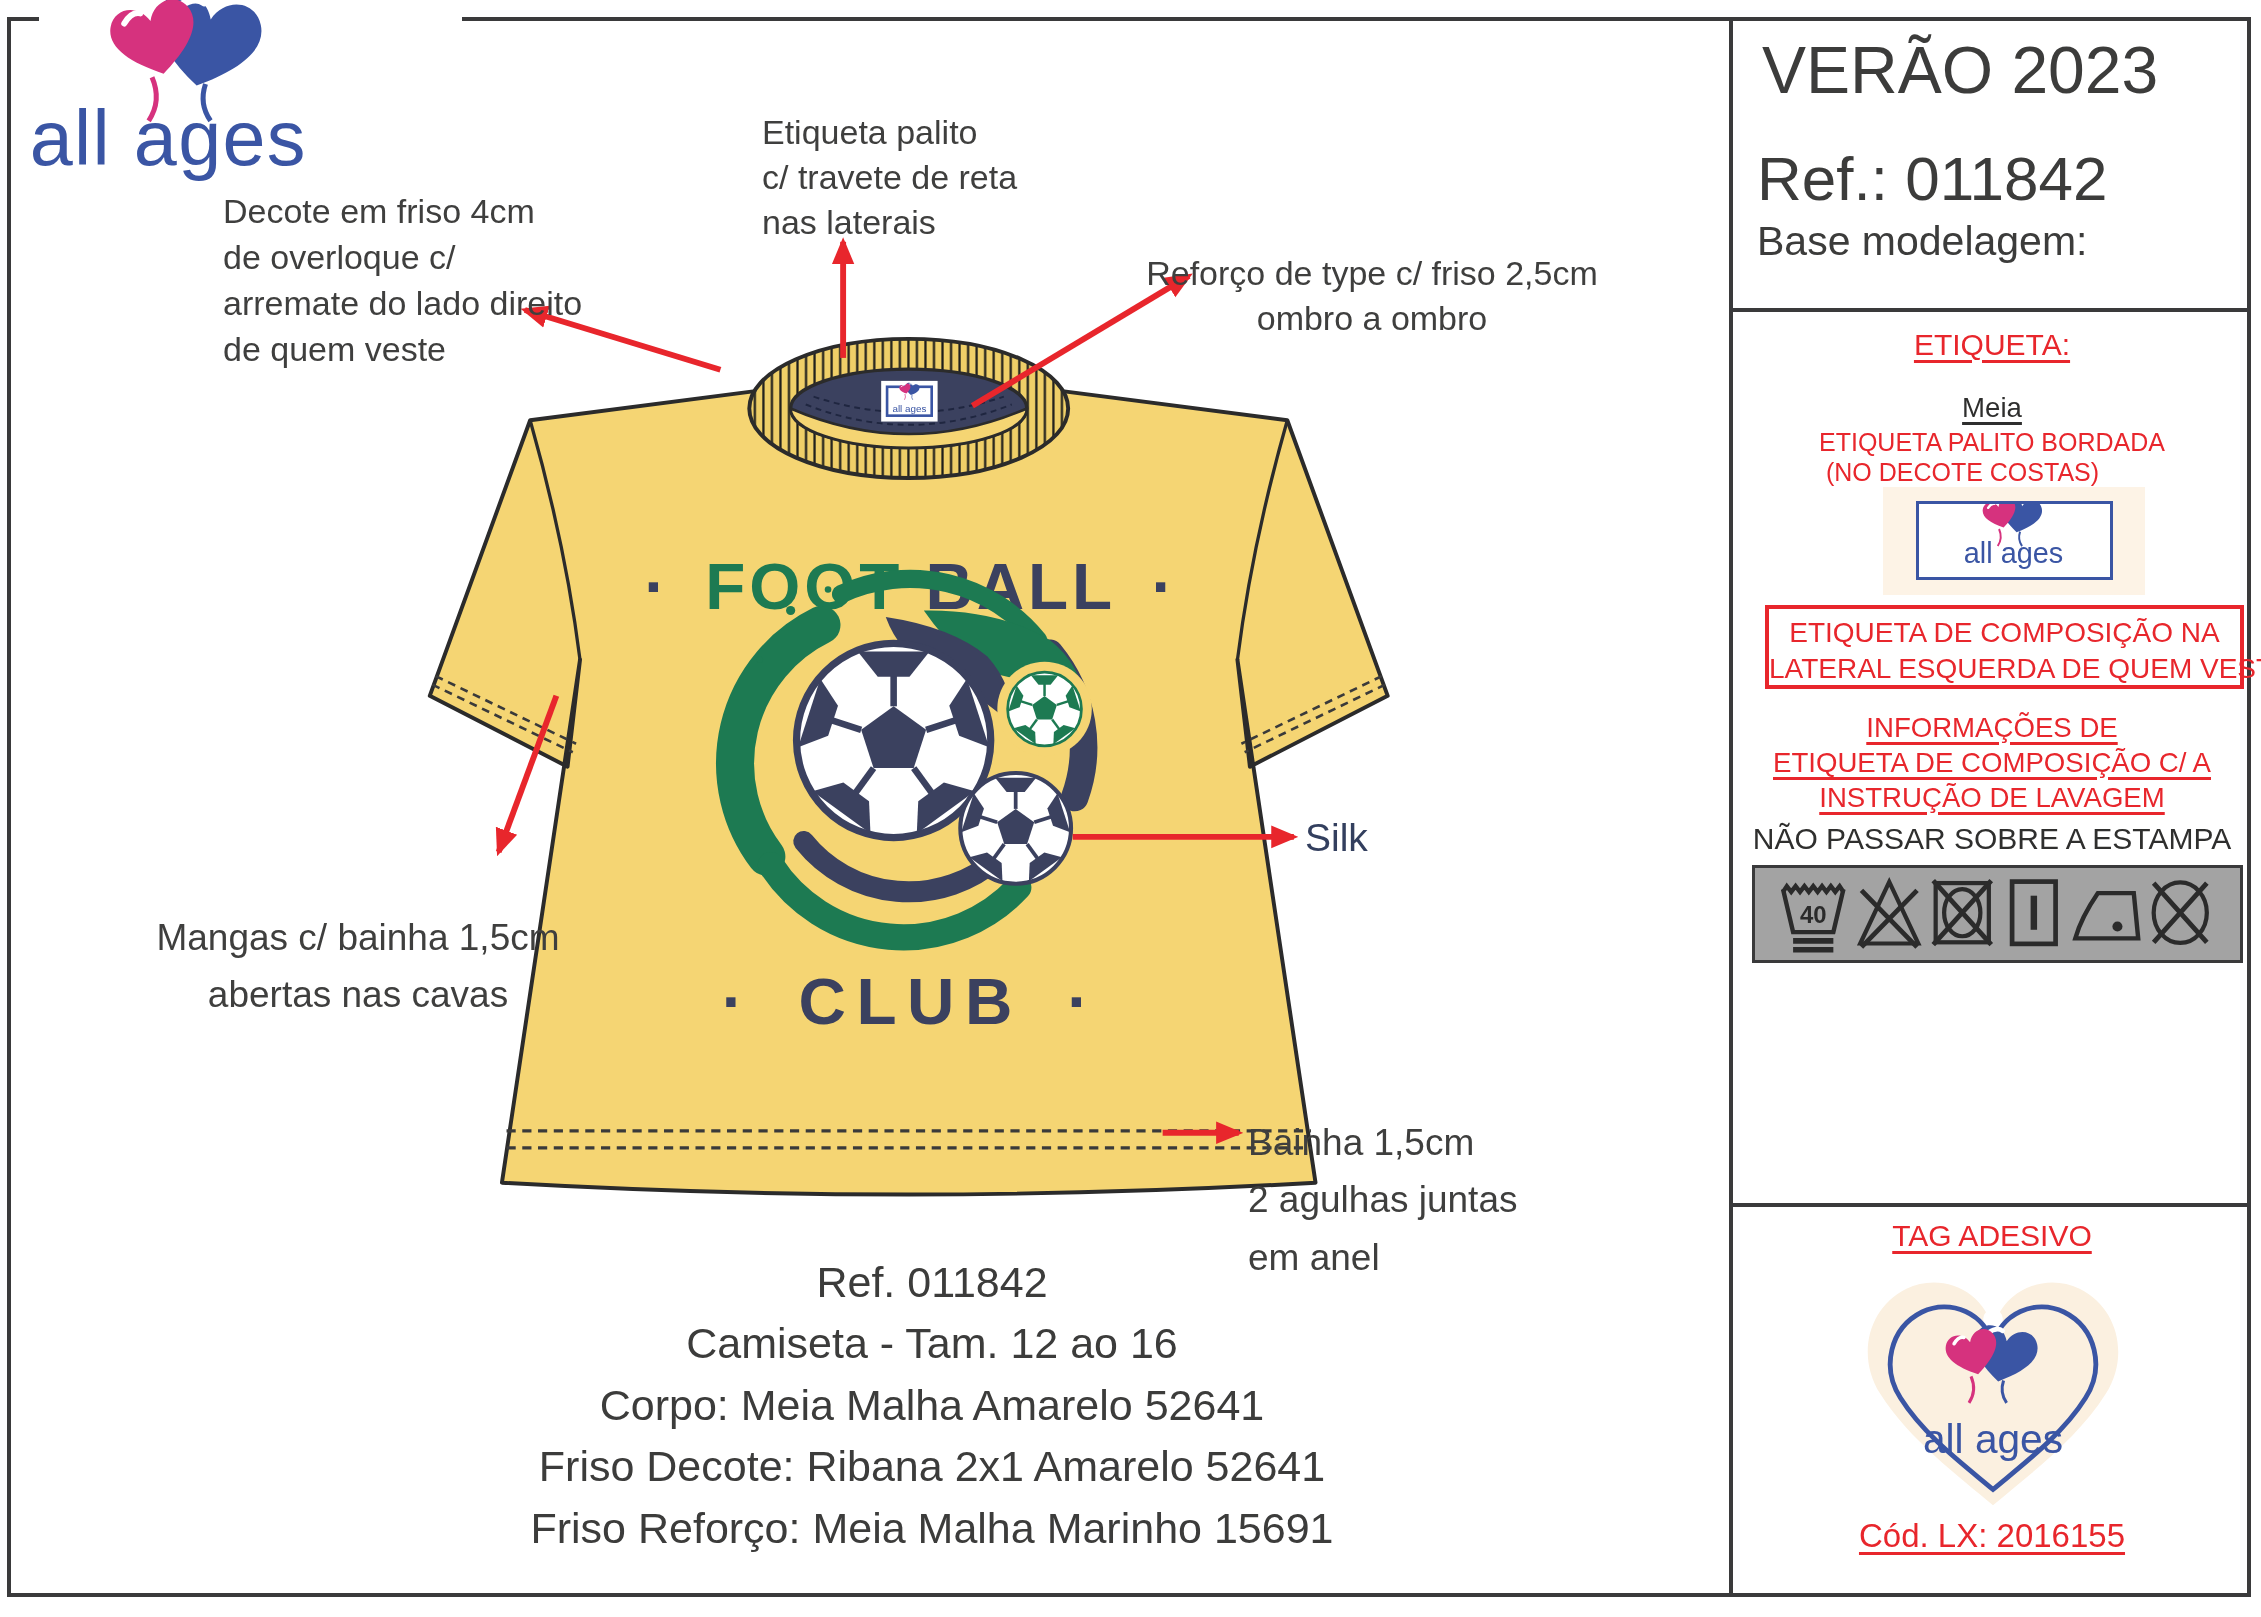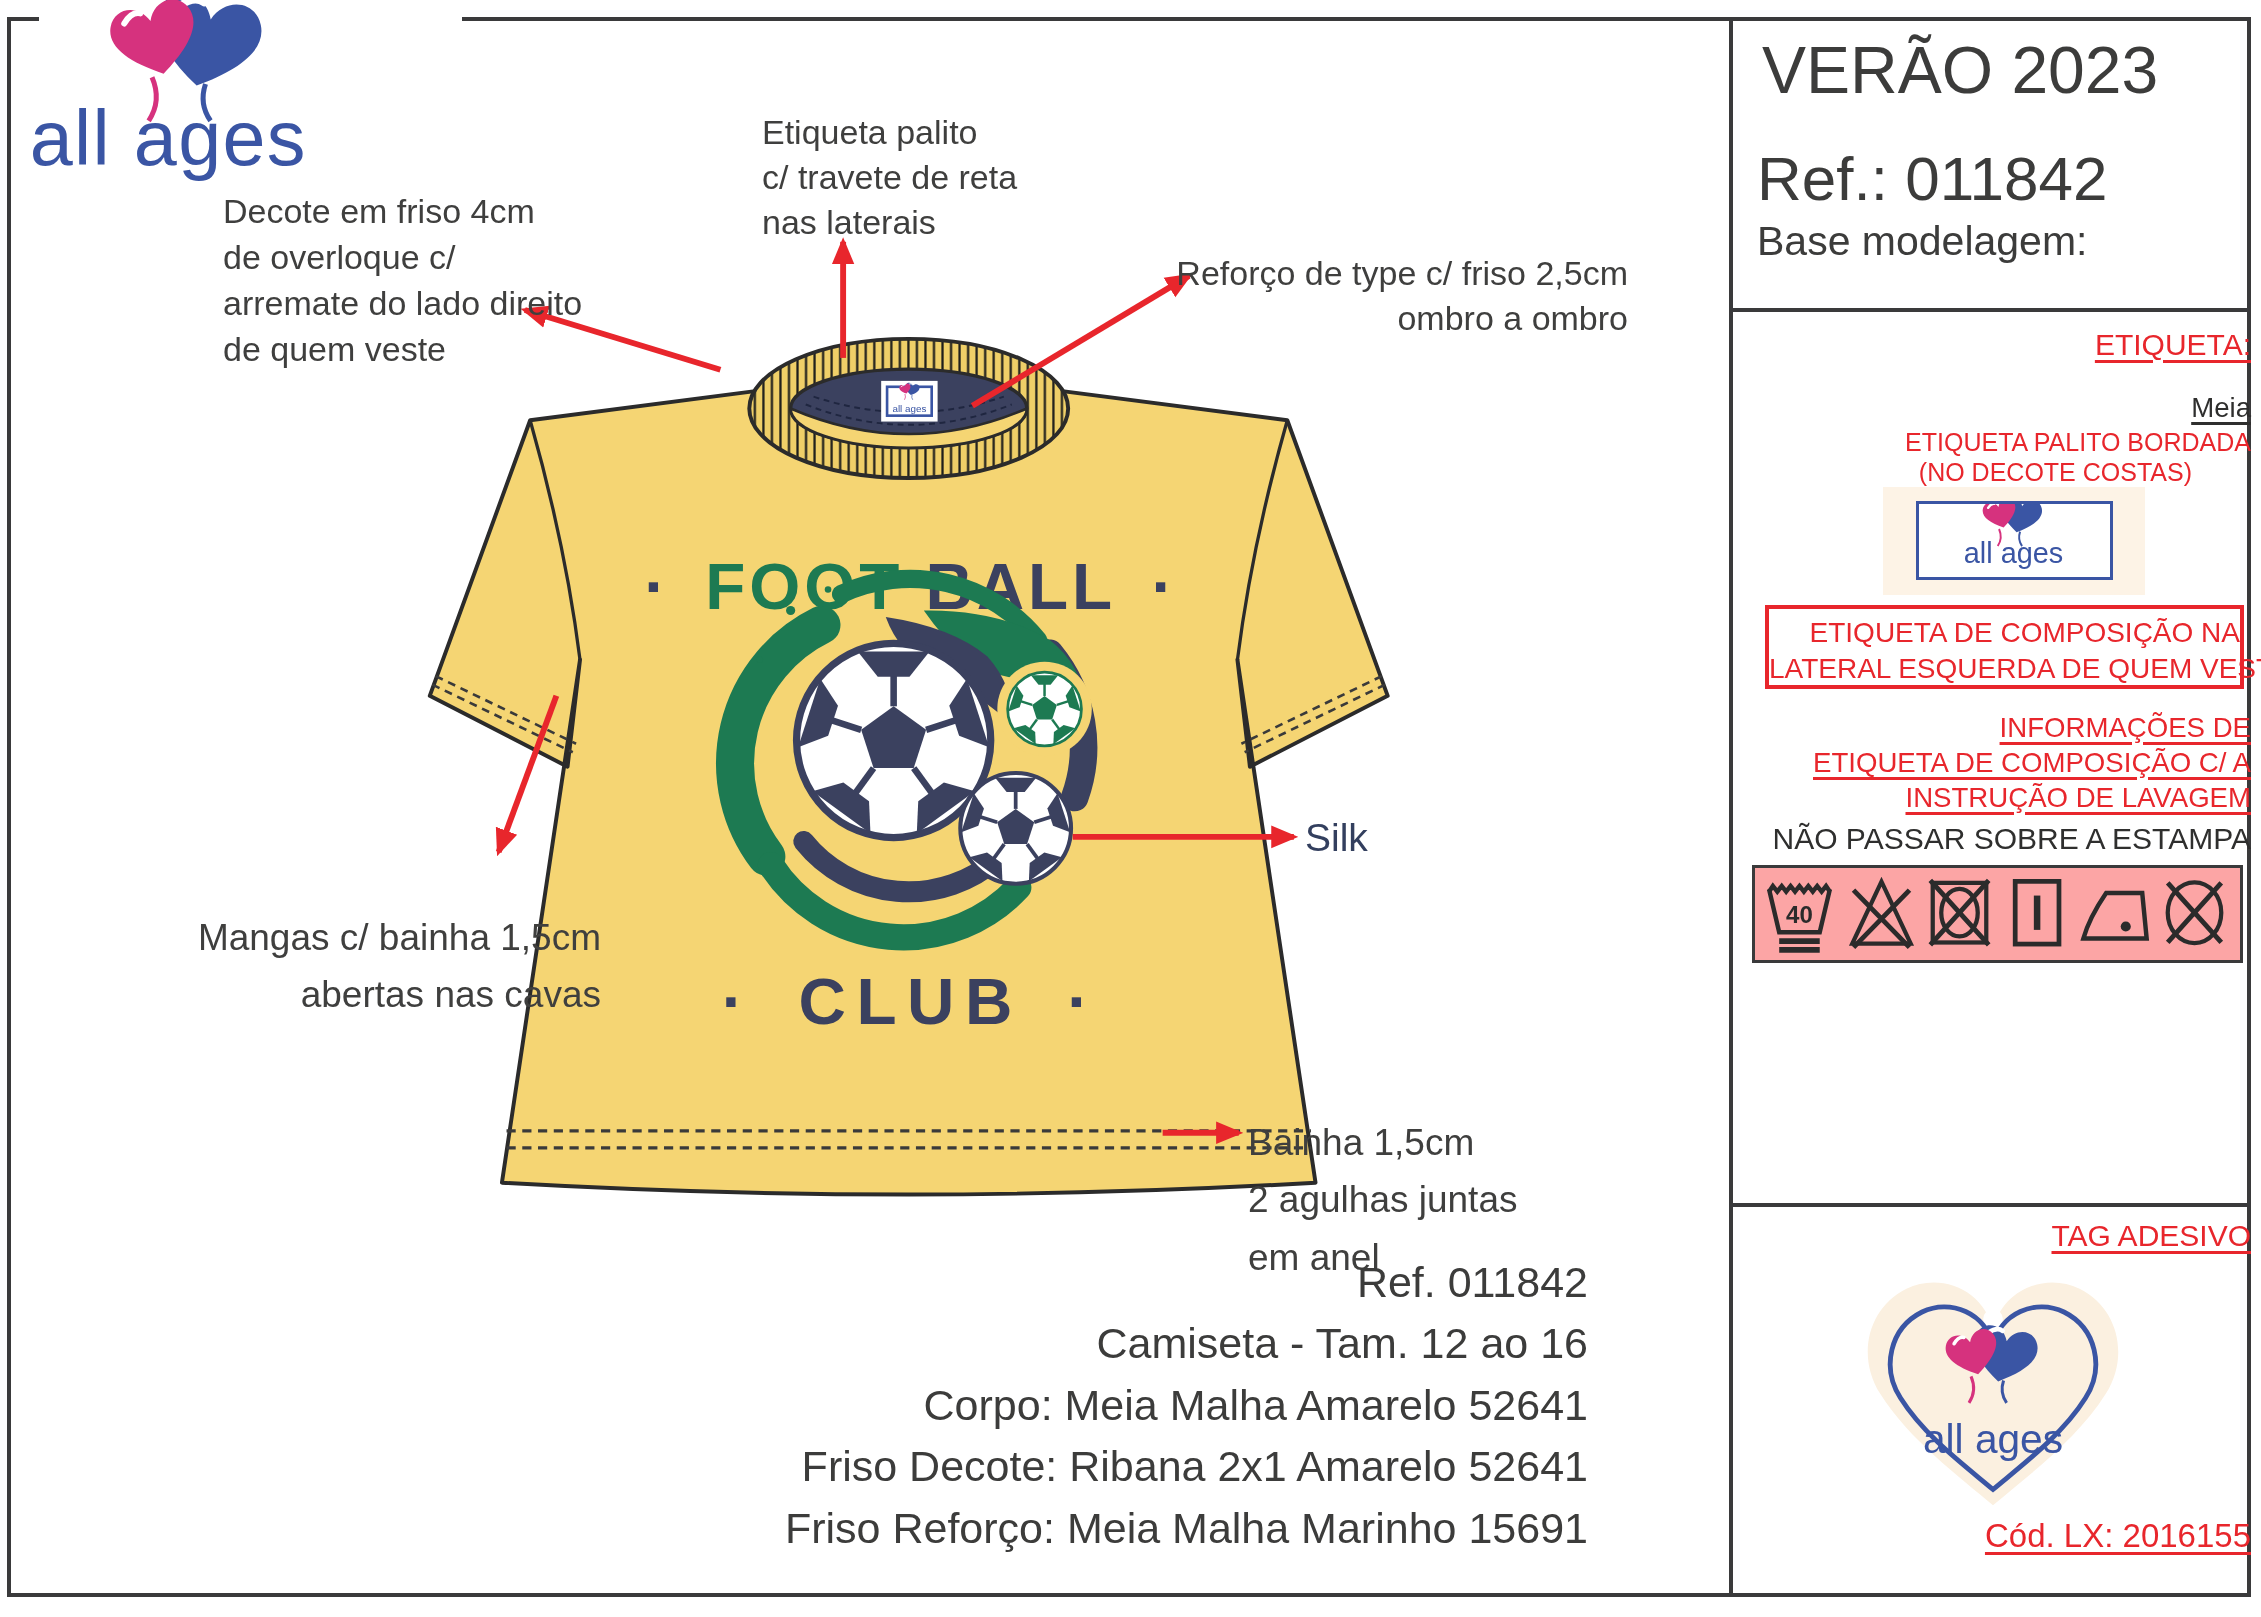--- a/index.html
+++ b/index.html
@@ -3,21 +3,21 @@
 <meta charset="utf-8">
 <style>
   html,body{margin:0;padding:0}
   body{width:2261px;height:1618px;background:#fff;font-family:"Liberation Sans",sans-serif;
        color:#3f3f3e;position:relative;overflow:hidden}
   .abs{position:absolute}
   .nw{white-space:nowrap}
   .b{font-weight:normal}
   .red{color:#e8262c}
   .navy{color:#333f5e}
-  .ctr{text-align:right}
+  .ctr{text-align:center}
   .u{text-decoration:underline;text-underline-offset:4.6px;text-decoration-thickness:2.6px}
   .note{font-size:35px;line-height:1.5;color:#3f3f3e}
   svg text{font-family:"Liberation Sans",sans-serif}
   .care{display:inline-block}
 </style>
 </head>
 <body>
 
 <div class="abs" style="left:6.6px;top:17px;width:2244px;height:1580px;border:4.6px solid #3a3a3b;box-sizing:border-box"></div>
 <div class="abs" style="left:39px;top:10.5px;width:423px;height:18.4px;background:#fff"></div>
@@ -214,21 +214,21 @@
   <div class="red b ctr nw" style="font-size:28px;margin-top:3.9px">LATERAL ESQUERDA DE QUEM VESTE</div>
 </div>
 
 <div class="abs red b u ctr" style="left:1733px;top:712px;width:518px;font-size:27.6px">INFORMAÇÕES DE</div>
 <div class="abs red b u ctr" style="left:1733px;top:747px;width:518px;font-size:27.6px">ETIQUETA DE COMPOSIÇÃO C/ A</div>
 <div class="abs red b u ctr" style="left:1733px;top:782px;width:518px;font-size:27.6px">INSTRUÇÃO DE LAVAGEM</div>
 
 <div class="abs b ctr nw" style="left:1733px;top:822px;width:518px;font-size:30px;color:#2f2f2e">NÃO PASSAR SOBRE A ESTAMPA</div>
 
 <div class="abs" style="left:1752px;top:865px;width:491px;height:98px;border:3.3px solid #3a3a3b;box-sizing:border-box;
-            display:flex;align-items:center;justify-content:space-between;padding:0 9px;background:#fca5a5">
+            display:flex;align-items:center;justify-content:space-between;padding:0 23px;background:#a3a3a3">
   <svg class="care" width="76" height="89" viewBox="0 0 120 140" fill="none" stroke="#2b2b2b" stroke-width="7">
     <path d="M8,34 L14,25 L21,34 L28,25 L35,34 L42,25 L49,34 L56,25 L63,34 L70,25 L77,34 L84,25 L91,34 L98,25 L104,34"></path>
     <path d="M8,30 L24,98 L88,98 L104,30"></path>
     <text x="56" y="84" font-size="38" font-weight="bold" fill="#2b2b2b" stroke="none" text-anchor="middle">40</text>
     <path d="M24,112 L88,112 M24,126 L88,126" stroke-width="9"></path>
   </svg>
   <svg class="care" width="73" height="89" viewBox="0 0 120 140" fill="none" stroke="#2b2b2b" stroke-width="7">
     <path d="M60,16 L12,118 L108,118 Z"></path>
     <path d="M14,30 L106,124 M106,30 L14,124" stroke-width="8"></path>
   </svg>

